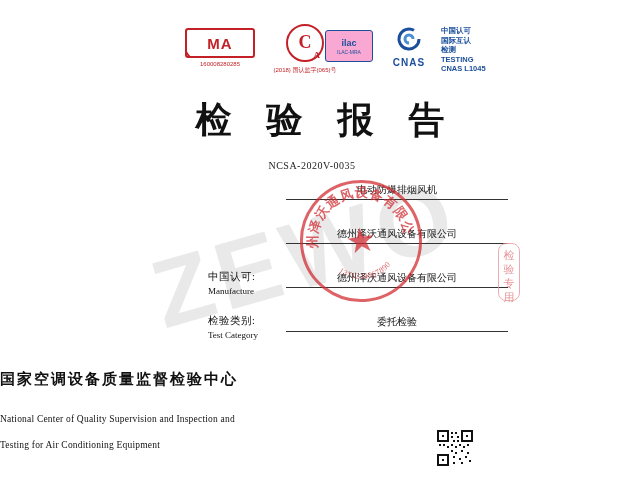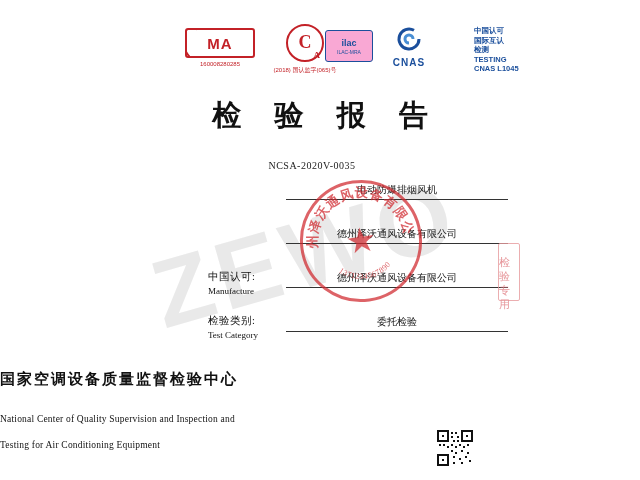--- a/index.html
+++ b/index.html
@@ -164,33 +164,32 @@
     position: absolute;
     left: 441px;
     top: 14px;
     width: 90px;
     color: #1b4f9c;
     font-family: "Liberation Sans", sans-serif;
     font-weight: bold;
     font-size: 7.5px;
     line-height: 9.5px;
     text-align: left;
-    margin-left: 33px;
   }
 
   
   .title-cn {
     position: absolute;
     top: 96px;
     left: 0;
     width: 640px;
     text-align: center;
     font-family: "Liberation Serif", serif;
     font-weight: bold;
-    font-size: 29px;
+    font-size: 36px;
     letter-spacing: 13px;
     text-indent: 13px;
     color: #111;
   }
   .title-en {
     position: absolute;
     top: 133px;
     left: 0;
     width: 640px;
     text-align: center;
@@ -351,26 +350,27 @@
   }
 
   
   .side-seal {
     position: absolute;
     left: 498px;
     top: 243px;
     width: 22px;
     height: 58px;
     border: 1.5px solid #e79a9d;
-    border-radius: 2px;
+    border-radius: 8px;
     color: #e07b80;
     font-family: "Liberation Serif", serif;
     font-size: 11px;
     line-height: 14px;
-    padding-top: 11px;
+    text-align: center;
+    padding-top: 4px;
     box-sizing: border-box;
     opacity: 0.8;
   }
 
   
   .qr {
     position: absolute;
     left: 437px;
     top: 430px;
     width: 36px;

